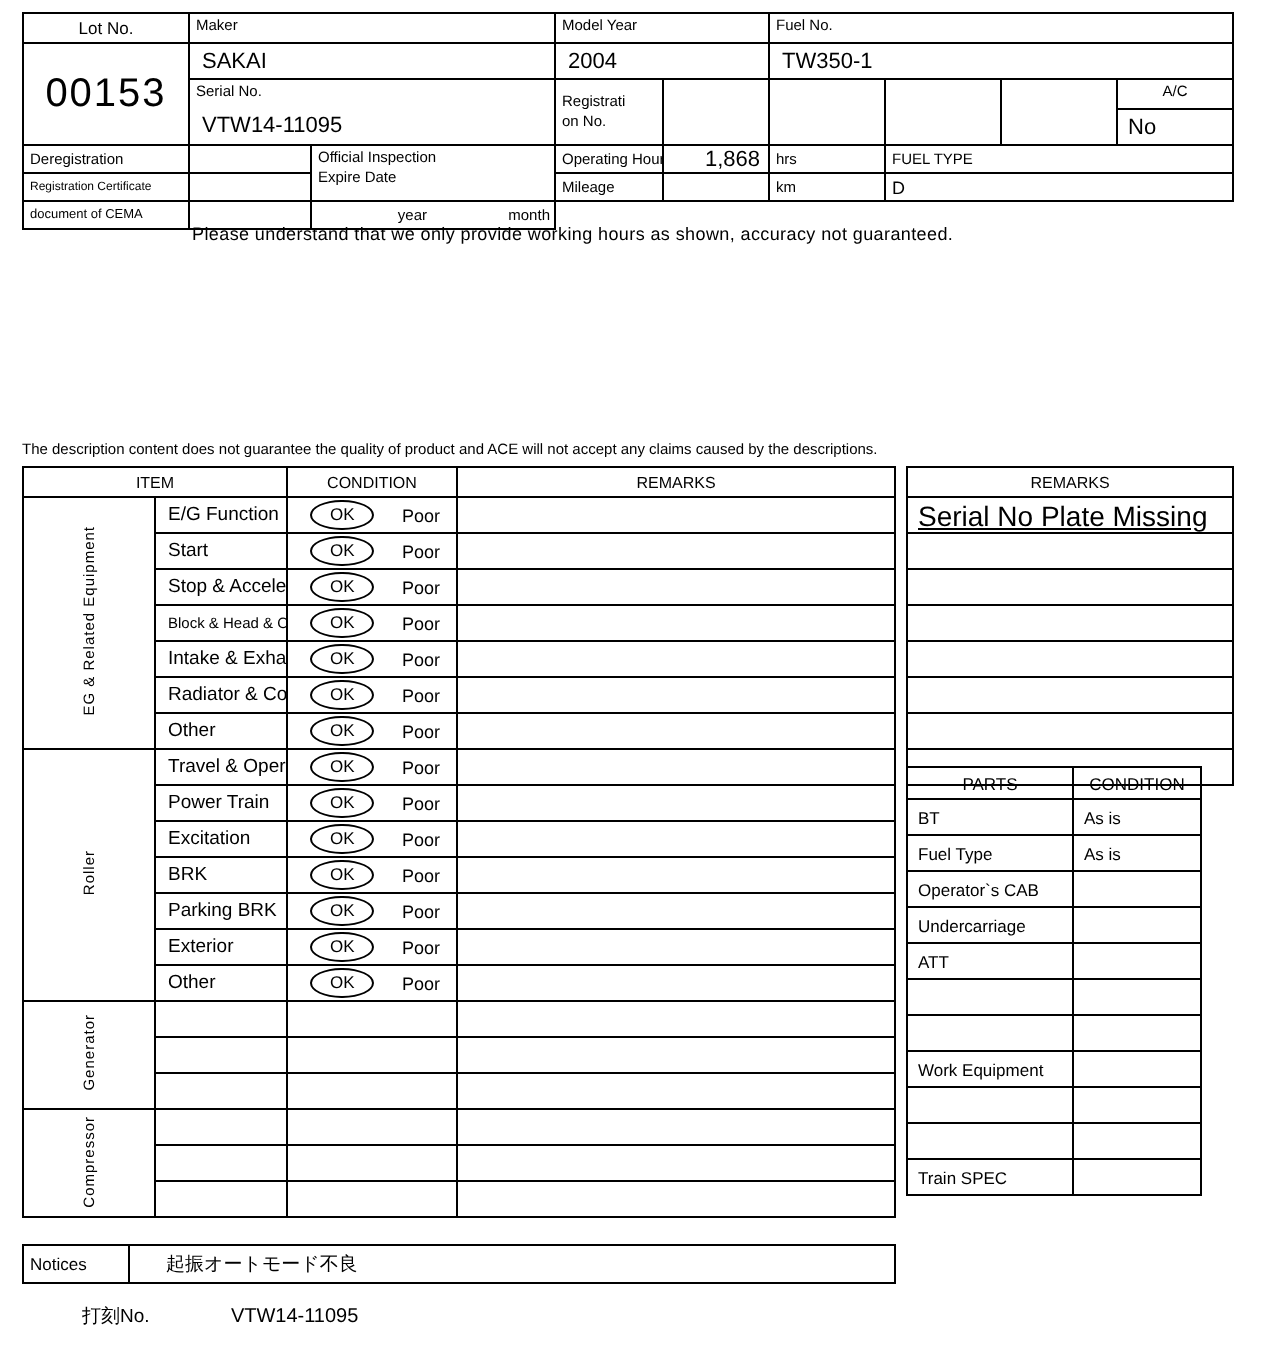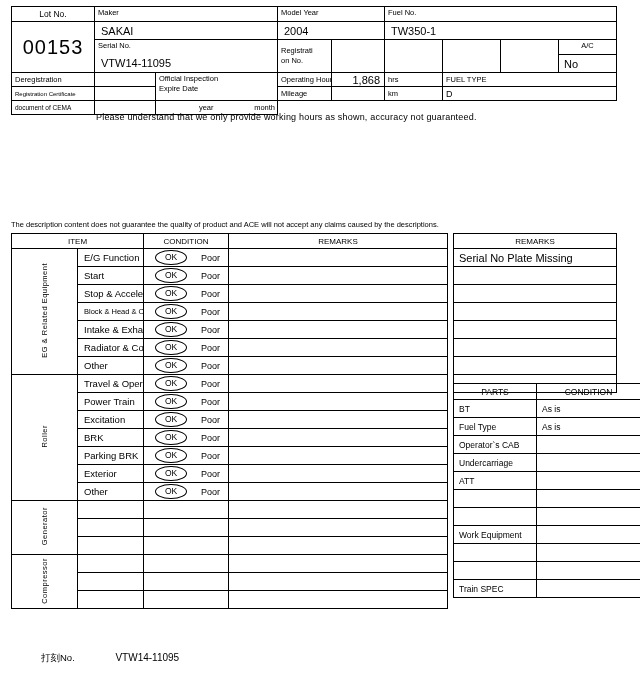--- a/index.html
+++ b/index.html
@@ -147,29 +147,29 @@
 
   
   .rmk-tbl {
     position: absolute;
     left: 453px;
     top: 233px;
     width: 164px;
   }
   .rmk-tbl table { width: 164px; }
   .rmk-tbl th { font-size: 8px; height: 14px; text-align: center; }
-  .rmk-tbl td { height: 17px; font-size: 11px; padding-left: 5px; }
+  .rmk-tbl td { height: 17px; font-size: 14px; padding-left: 5px; text-decoration: underline; }
 
   .parts-tbl {
     position: absolute;
     left: 453px;
     top: 383px;
     width: 164px;
   }
-  .parts-tbl table { width: 188px; }
+  .parts-tbl table { width: 148px; }
   .parts-tbl th { font-size: 8.5px; height: 15px; text-align: center; }
   .parts-tbl td { height: 17px; font-size: 8.5px; padding-left: 5px; }
   .parts-tbl td.c2 { font-size: 8.5px; }
 
   
   .notices {
     position: absolute;
     left: 11px;
     top: 622px;
     width: 437px;
@@ -527,19 +527,29 @@
         <td class="c2"></td>
       </tr>
       <tr>
         <td>Train SPEC</td>
         <td class="c2"></td>
       </tr>
     </tbody>
       </table>
   </div>
 
+  <div class="notices">
+    <table>
+      <tbody>
+          <tr>
+        <td class="notice-lbl">Notices</td>
+        <td class="notice-val">起振オートモード不良</td>
+      </tr>
+    </tbody>
+      </table>
+  </div>
 
   <div class="stamp">
     <span>打刻No.</span>
     <span class="sv">VTW14-11095</span>
   </div>
 
 </div>
 
 </body></html>

